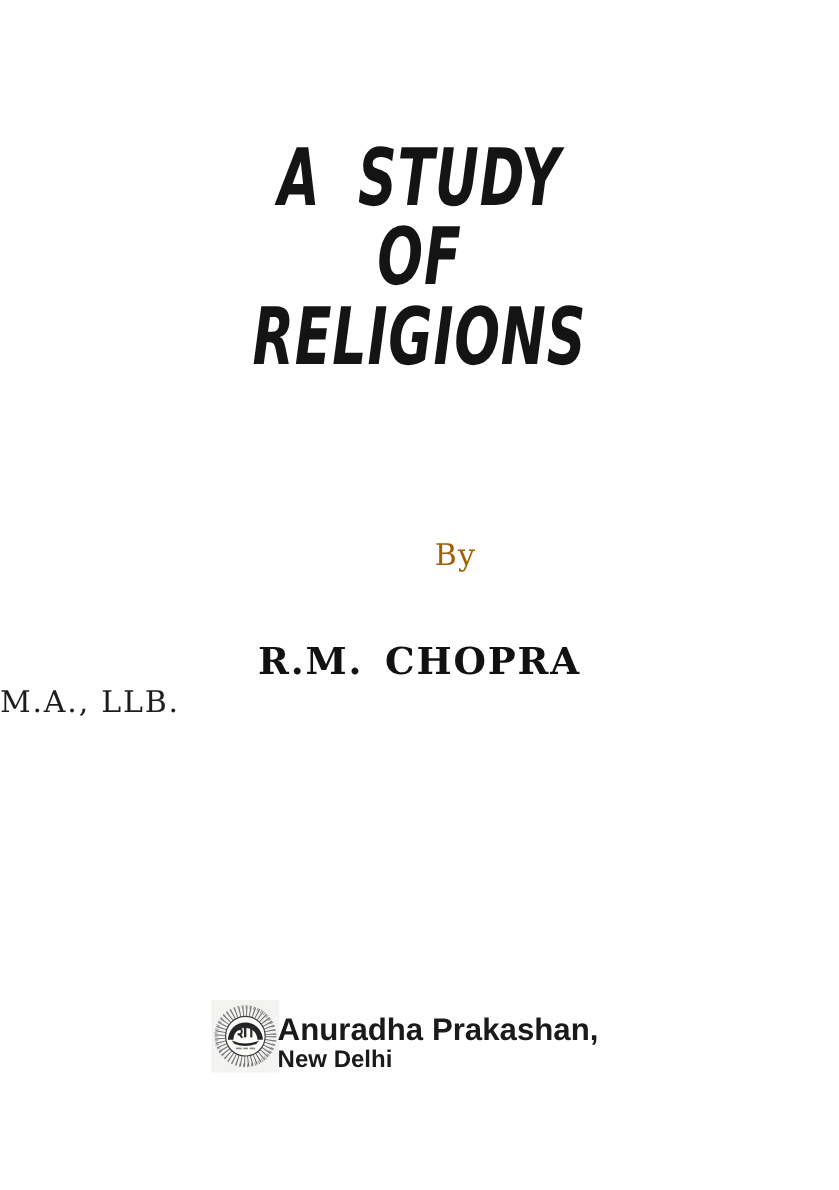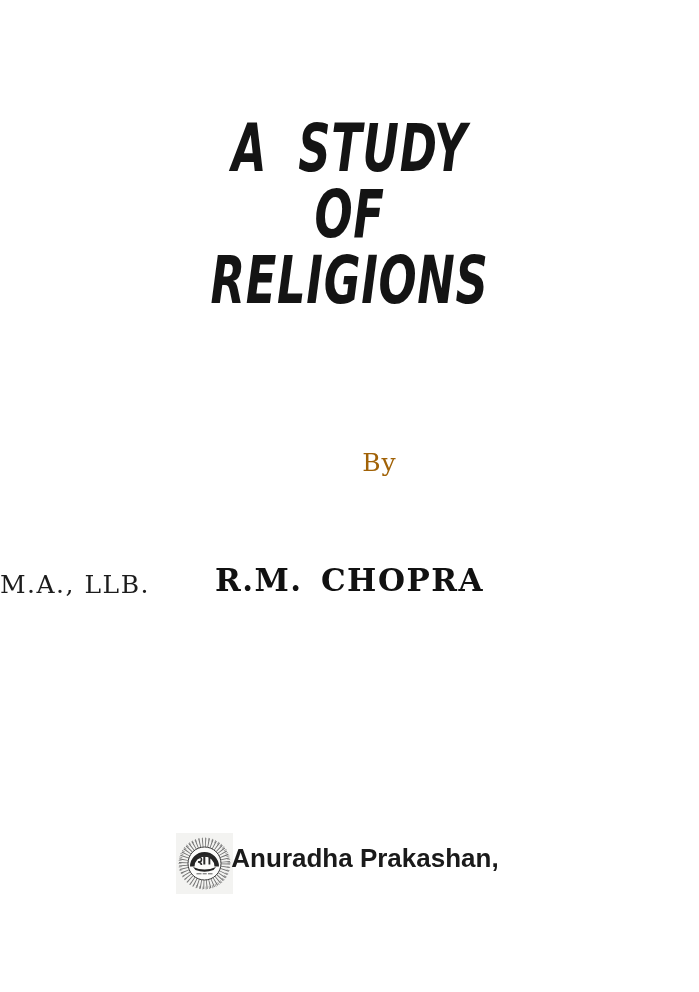--- a/index.html
+++ b/index.html
@@ -57,21 +57,20 @@
     position: absolute;
     top: 534px;
     left: 0;
     width: 100%;
     text-align: center;
     font-size: 31px;
     font-weight: bold;
     letter-spacing: 1.5px;
     word-spacing: 6px;
     color: #111111;
-    margin-top: 28px;
   }
   .author-degrees {
     position: absolute;
     top: 570px;
     left: 0;
     width: 100%;
     text-align: left;
     font-size: 25px;
     letter-spacing: 1.5px;
     color: #1c1c1c;
@@ -145,15 +144,16 @@
 
         <rect x="-8" y="9.5" width="5" height="1.4" fill="#8c8c8c"></rect>
         <rect x="-1.8" y="9.5" width="4" height="1.4" fill="#8c8c8c"></rect>
         <rect x="3.5" y="9.5" width="4.5" height="1.4" fill="#8c8c8c"></rect>
       </g>
     </svg>
   </div>
 
   <div class="publisher-text">
     <span class="publisher-name">Anuradha Prakashan,</span>
+    <span class="publisher-city">New Delhi</span>
   </div>
 
 </div>
 
 </body></html>

